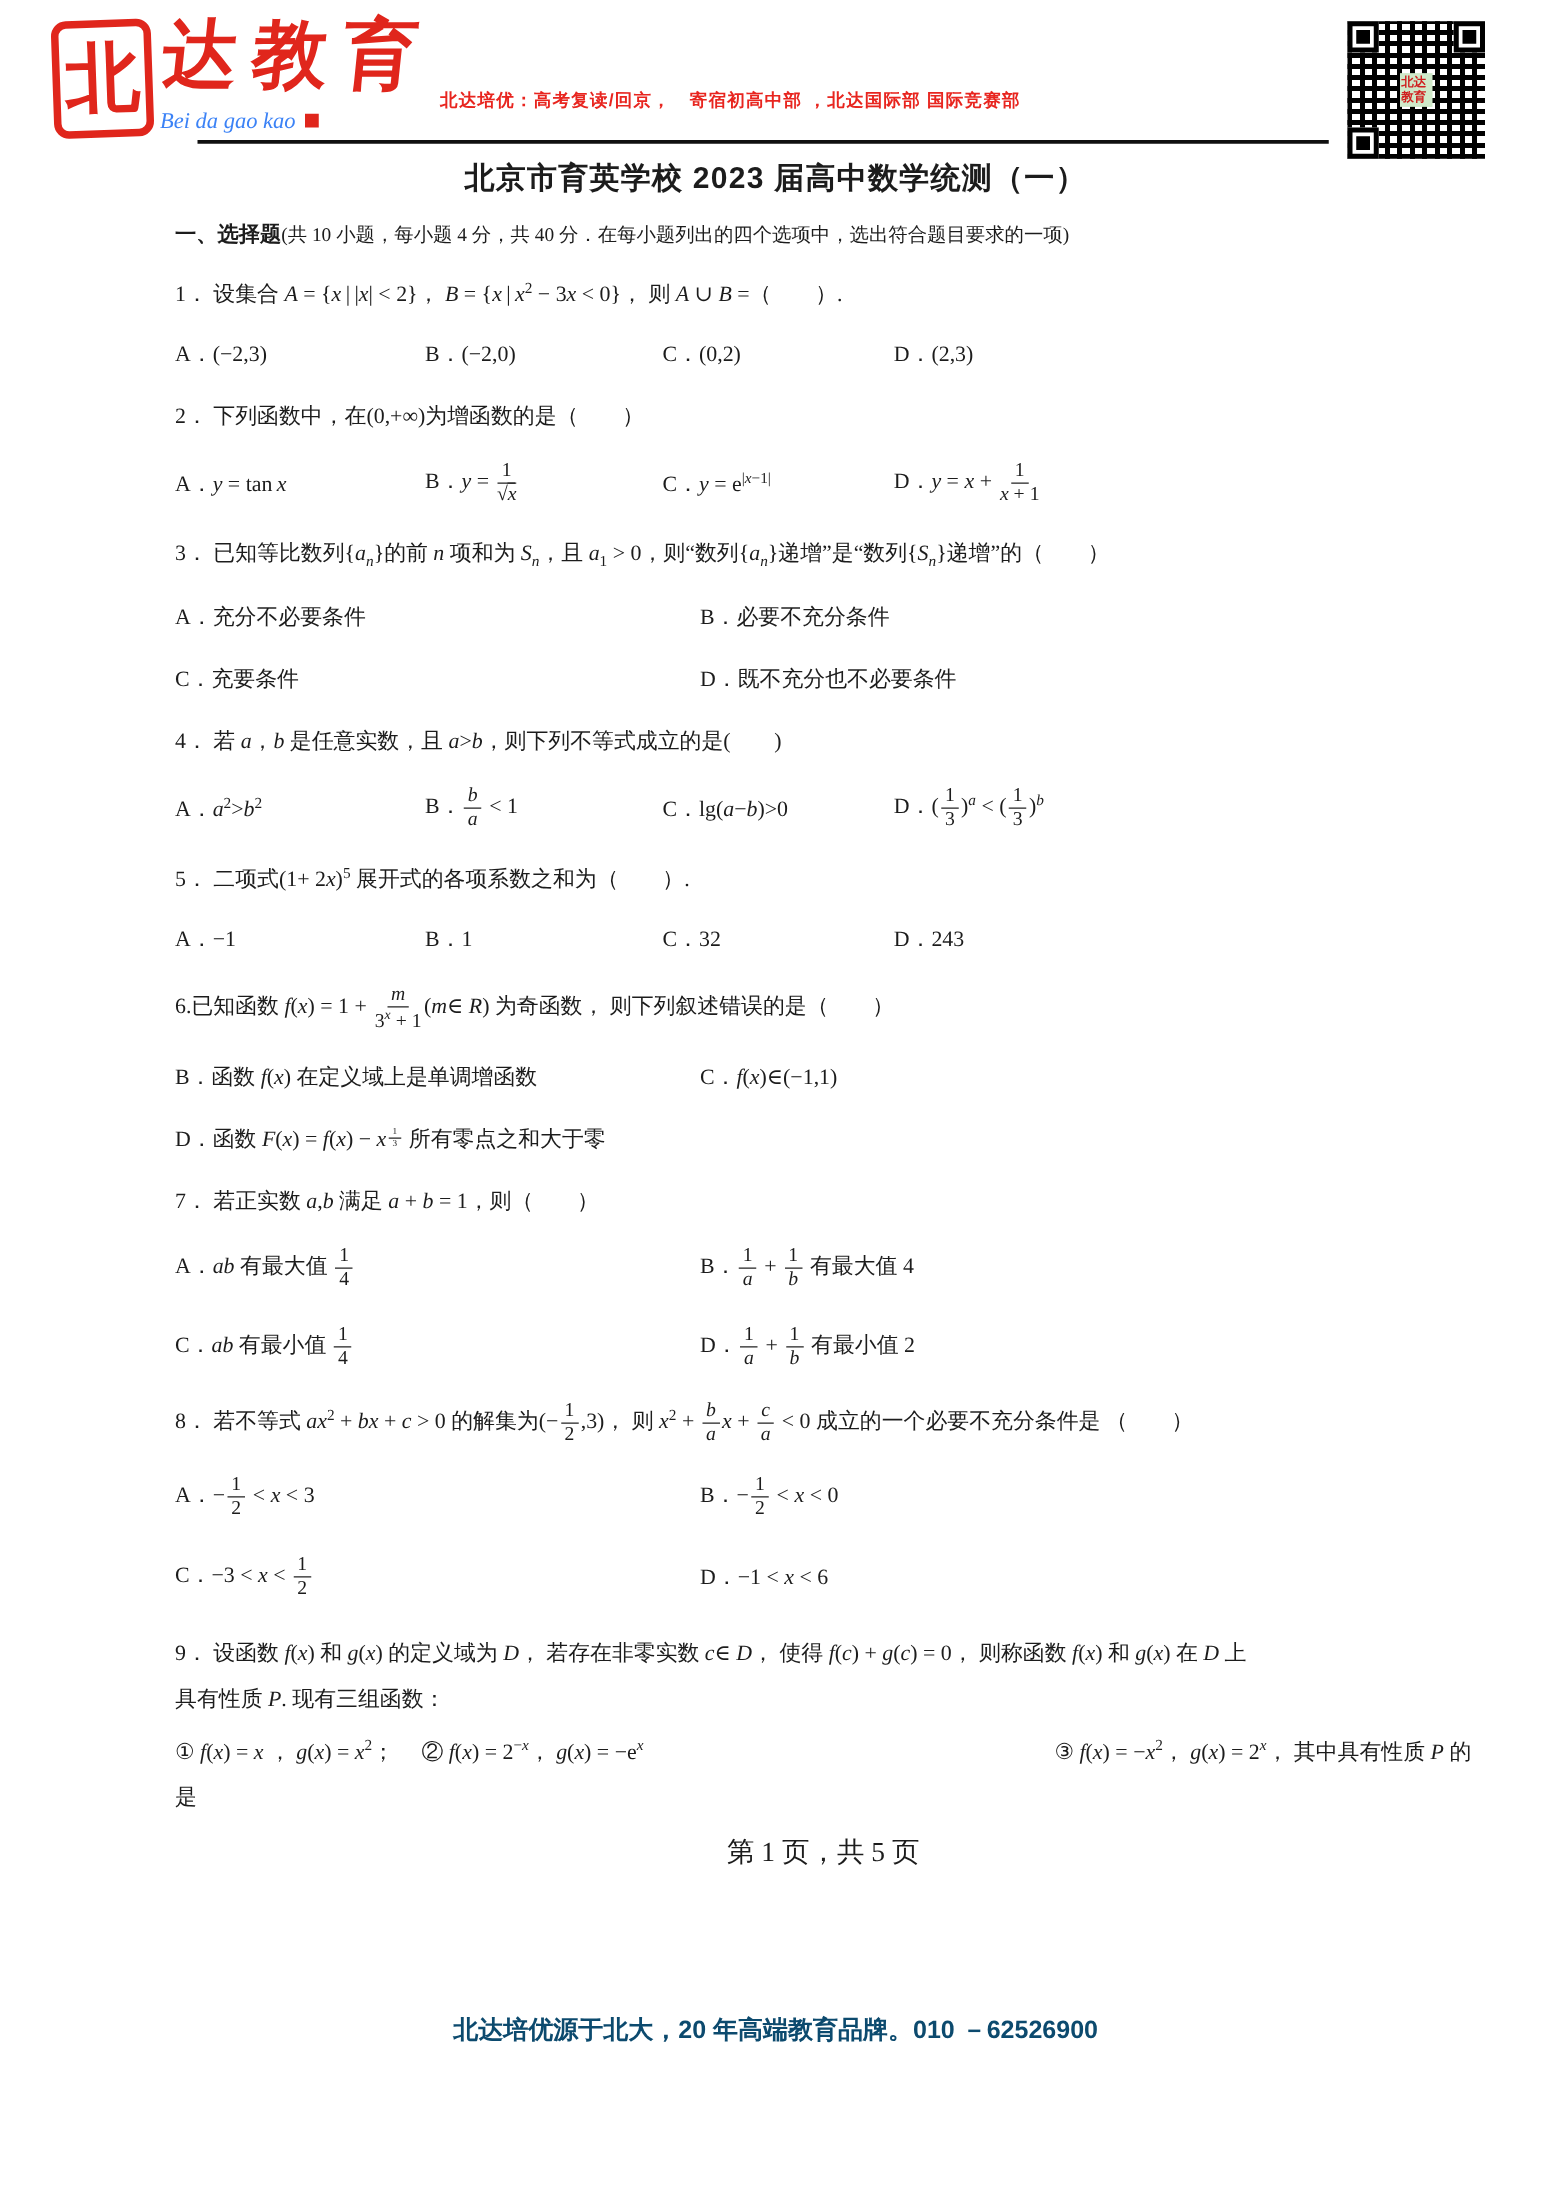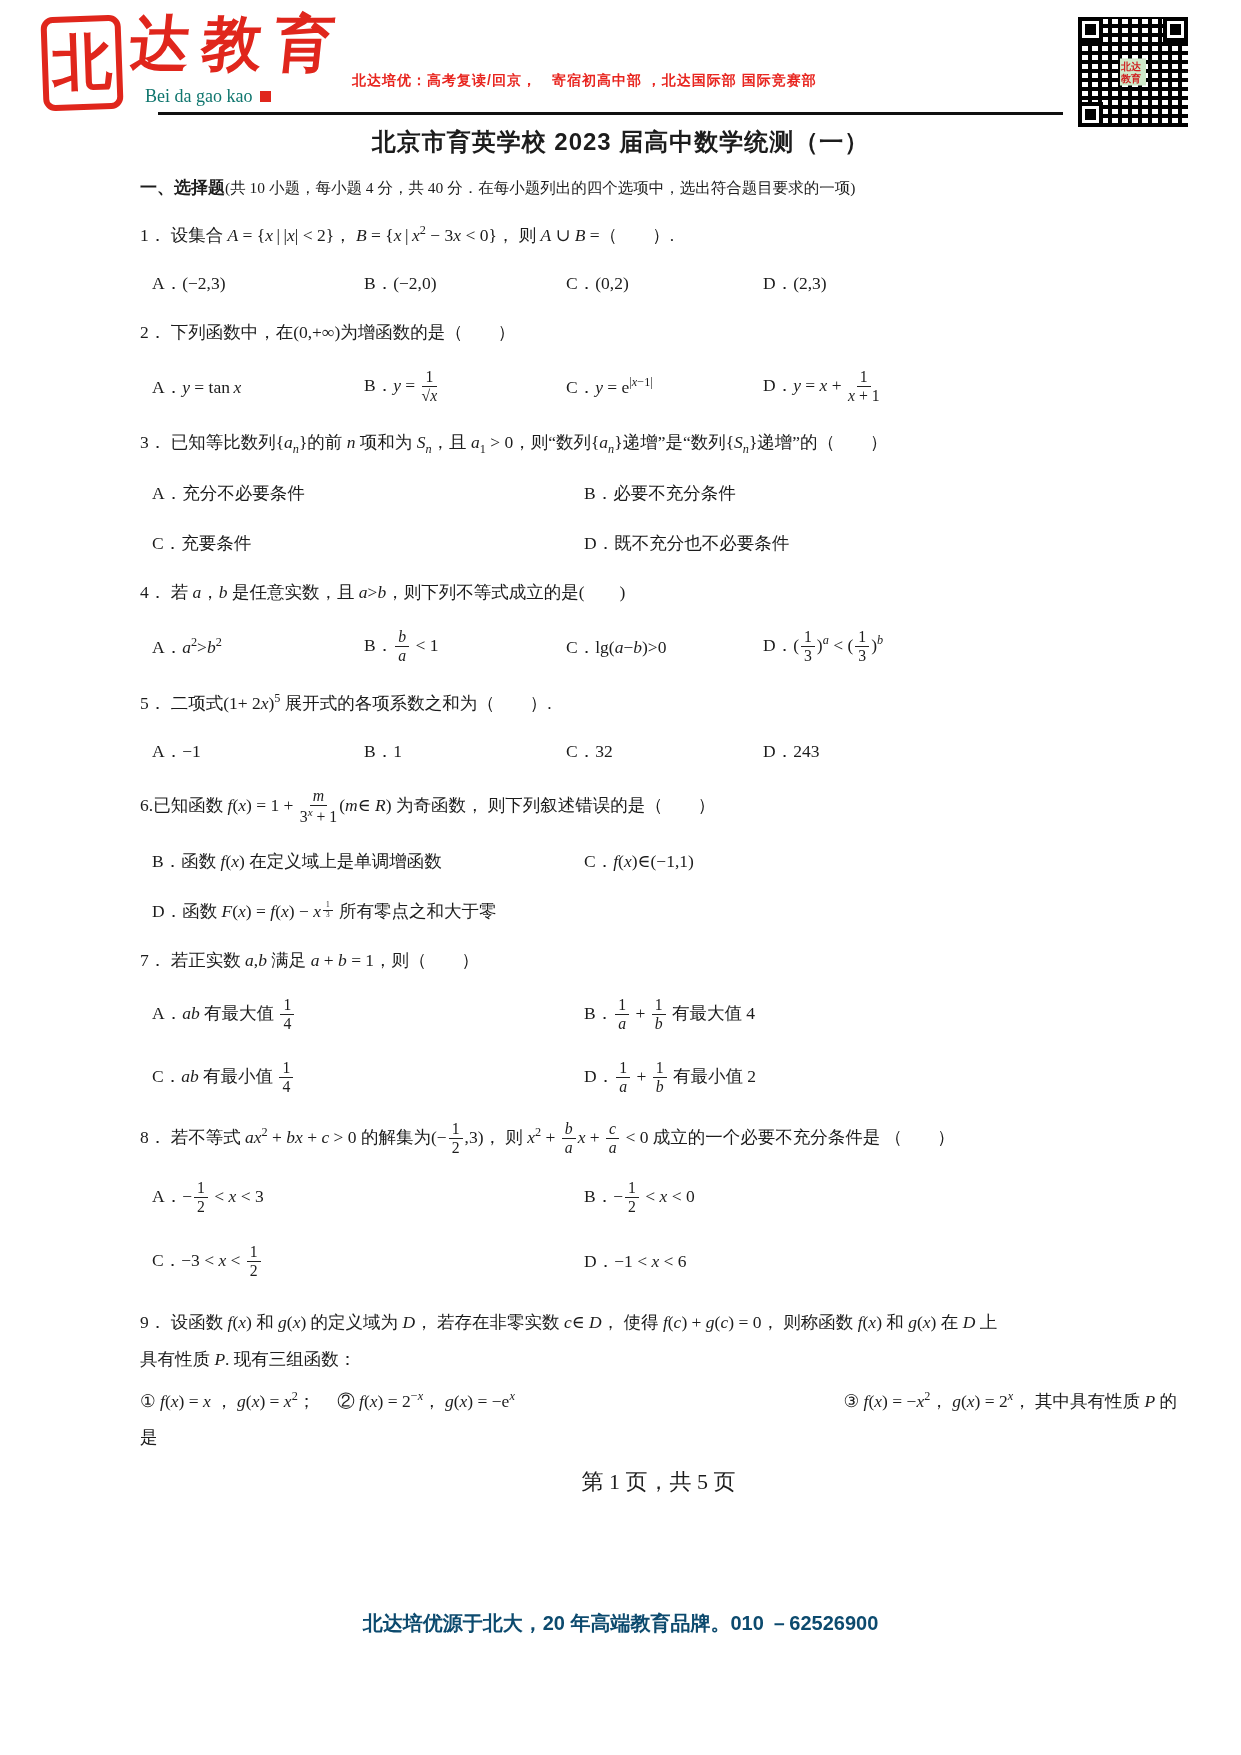--- a/index.html
+++ b/index.html
@@ -6,21 +6,21 @@
   .page{position:relative;width:1241px;height:1755px;background:#fff;overflow:hidden;
         font-family:"Liberation Serif","DejaVu Serif",serif;color:#1c1c1c;}
 
   
   .logo-seal{position:absolute;left:42px;top:16px;width:68px;height:82px;
              border:6px solid #e0261c;border-radius:12px;color:#e0261c;
              font-size:60px;font-weight:bold;display:flex;align-items:center;justify-content:center;
              transform:rotate(-2deg);font-family:"Liberation Serif",serif;}
   .logo-script{position:absolute;left:130px;top:4px;color:#e0261c;font-size:60px;font-weight:bold;
                letter-spacing:12px;transform:skewX(-6deg);font-family:"Liberation Serif",serif;}
-  .logo-sub{position:absolute;left:145px;top:86px;font-size:18px;color:#0f766e;}
+  .logo-sub{position:absolute;left:128px;top:86px;font-size:18px;color:#3b82f6;font-style:italic;}
   .logo-sub .sq{display:inline-block;width:11px;height:11px;background:#e0261c;margin-left:8px;}
   .slogan{position:absolute;left:352px;top:72px;color:#e8251f;font-weight:bold;font-size:14px;
           font-family:"Liberation Sans","DejaVu Sans",sans-serif;letter-spacing:1px;}
   .rule{position:absolute;left:158px;top:112px;width:905px;border-bottom:3px solid #101010;}
 
   
   .qr{position:absolute;right:50px;top:14px;width:116px;height:116px;background:#fff;}
   .qr-noise{position:absolute;inset:3px;
             background-image:
               repeating-linear-gradient(0deg,#000 0 4px,transparent 4px 9px),
@@ -32,21 +32,21 @@
             background:#cfe9c9;color:#d01f1f;font-size:10px;font-weight:bold;width:24px;
             line-height:1.15;text-align:left;padding:2px 1px;}
 
   
   .title{position:absolute;left:0;right:0;top:126px;text-align:center;font-size:24px;font-weight:bold;
          font-family:"Liberation Sans","DejaVu Sans",sans-serif;letter-spacing:1px;}
   .main{position:absolute;left:140px;right:64px;top:176px;font-size:17.5px;}
   .sec{margin:0 0 22px 0;font-size:15.5px;}
   .sec .b{font-weight:bold;font-size:17px;}
   .stem{margin:0 0 22px 0;line-height:1.55;}
-  .opts{margin:0 0 24px 12px;gap:12px;}
+  .opts{margin:0 0 24px 0;}
   .opts4{display:grid;grid-template-columns:200px 190px 185px 1fr;align-items:center;}
   .opts2{display:grid;grid-template-columns:420px 1fr;row-gap:26px;align-items:center;}
   .q9-groups{display:flex;justify-content:space-between;margin:0 0 10px 0;line-height:1.6;}
   .q9-tail{margin:0 0 18px 0;}
 
   
   i{font-family:"Liberation Serif","DejaVu Serif",serif;}
   sup{font-size:0.7em;}
   sub{font-size:0.7em;}
   .fr{display:inline-flex;flex-direction:column;align-items:center;vertical-align:middle;

